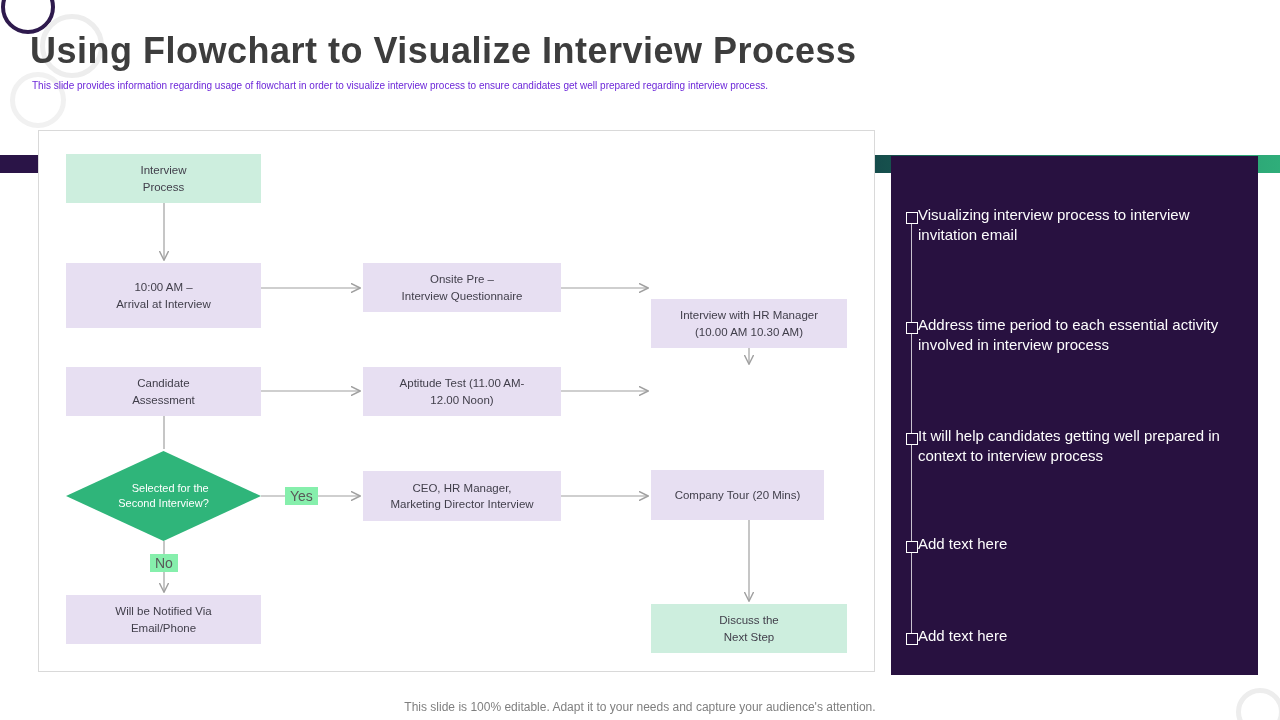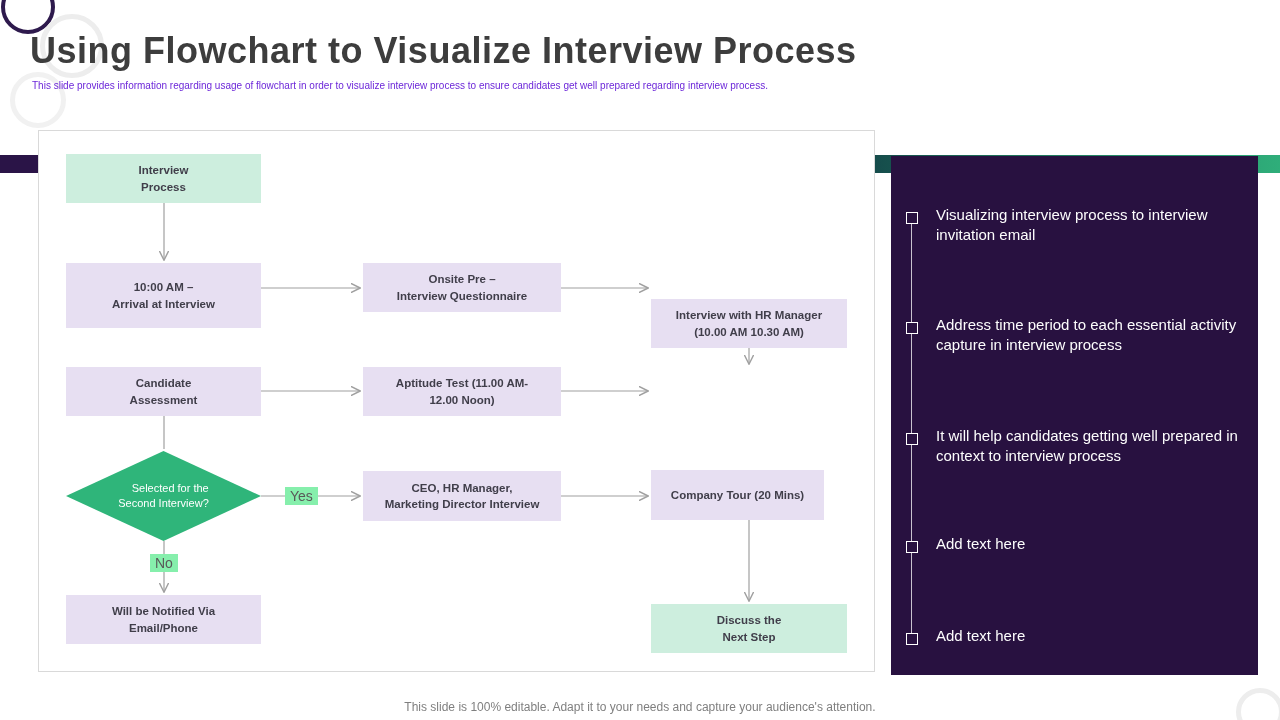--- a/index.html
+++ b/index.html
@@ -20,42 +20,42 @@
               font-size:10px; color:#6d28d9; }
 
   
   .accent-bar { position:absolute; left:0; top:155px; width:1280px; height:18px;
     background:linear-gradient(90deg,#2a1447 0%,#2a1447 36%,#1d2c4a 52%,#123c46 64%,#1d7058 78%,#2fae7a 100%); }
 
   
   .flow-wrap { position:absolute; left:38px; top:130px; width:837px; height:542px;
                background:#ffffff; border:1px solid #d9d9d9; }
   .node { position:absolute; display:flex; align-items:center; justify-content:center;
-          text-align:center; font-weight:bold; font-size:11.5px; line-height:1.4;
+          text-align:center; font-weight:normal; font-size:11.5px; line-height:1.4;
           color:#403e4a; white-space:pre-line; padding:2px 6px; }
   .mint  { background:#cdeede; }
   .lav   { background:#e7dff2; }
   .diamond { position:absolute; background:#2fb57a; color:#ffffff;
              clip-path:polygon(50% 0, 100% 50%, 50% 100%, 0 50%);
              display:flex; align-items:center; justify-content:center; text-align:right;
              font-weight:normal; font-size:11px; line-height:1.4; white-space:pre-line; }
   .edge-label { position:absolute; background:#86efac; color:#595959; font-size:14px;
                 padding:1px 5px; text-align:center; }
   svg.edges { position:absolute; left:0; top:0; width:837px; height:542px; }
   svg.edges line { stroke:#a0a0a0; stroke-width:1.2; }
 
   
   .sidebar { position:absolute; left:891px; top:156px; width:367px; height:519px;
              background:#281140; color:#ffffff; }
   .sb-line { position:absolute; left:20px; top:67px; width:1px; height:418px;
              background:rgba(255,255,255,0.75); }
   .sb-item { position:absolute; left:15px; width:335px; display:flex; align-items:flex-start; }
   .sb-bullet { width:12px; height:12px; border:1px solid #ffffff; background:#281140;
                margin-top:7px; flex:0 0 12px; }
-  .sb-text { margin-left:18px; font-size:15px; line-height:1.32; color:#fdfdfd; }
+  .sb-text { font-size:15px; line-height:1.32; color:#fdfdfd; }
 
   .footer { position:absolute; left:0; top:700px; width:1280px; text-align:center;
             font-size:12px; color:#7f7f7f; }
 </style>
 </head>
 <body>
 
 <div class="ring ring-dark"></div>
 <div class="ring ring-lite1"></div>
 <div class="ring ring-lite2"></div>
@@ -116,21 +116,21 @@
 
 <div class="sidebar">
   <div class="sb-line"></div>
 
   <div class="sb-item" style="top:49px;">
     <div class="sb-bullet"></div>
     <div class="sb-text">Visualizing interview process to interview invitation email</div>
   </div>
   <div class="sb-item" style="top:159px;">
     <div class="sb-bullet"></div>
-    <div class="sb-text">Address time period to each essential activity capture in interview process</div>
+    <div class="sb-text">Address time period to each essential activity involved in interview process</div>
   </div>
   <div class="sb-item" style="top:270px;">
     <div class="sb-bullet"></div>
     <div class="sb-text">It will help candidates getting well prepared in context to interview process</div>
   </div>
   <div class="sb-item" style="top:378px;">
     <div class="sb-bullet"></div>
     <div class="sb-text">Add text here</div>
   </div>
   <div class="sb-item" style="top:470px;">

